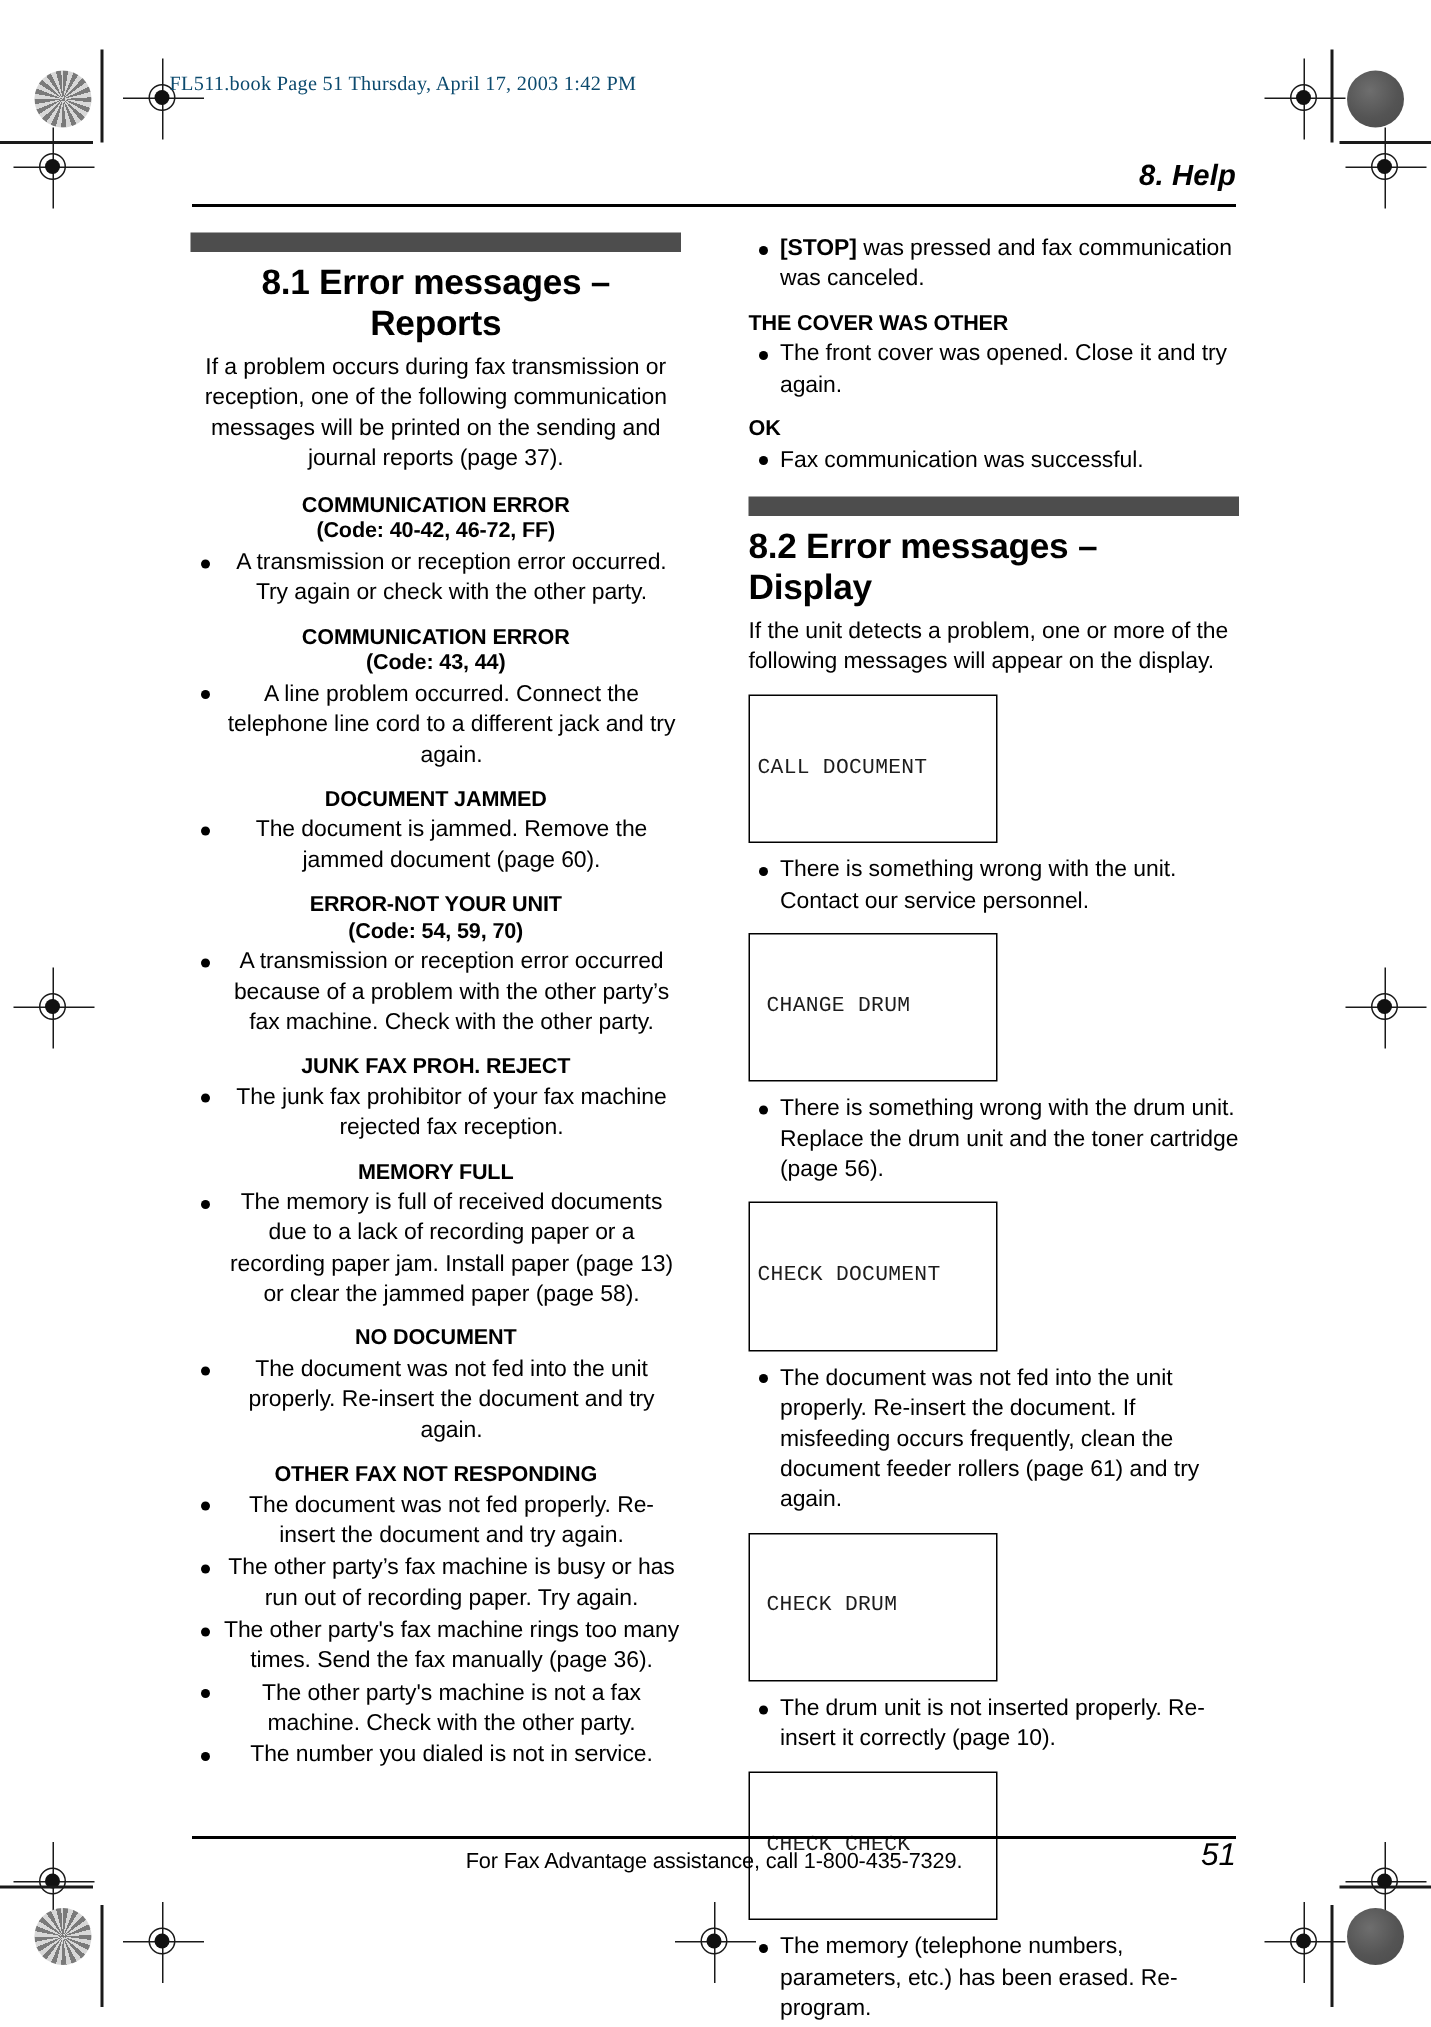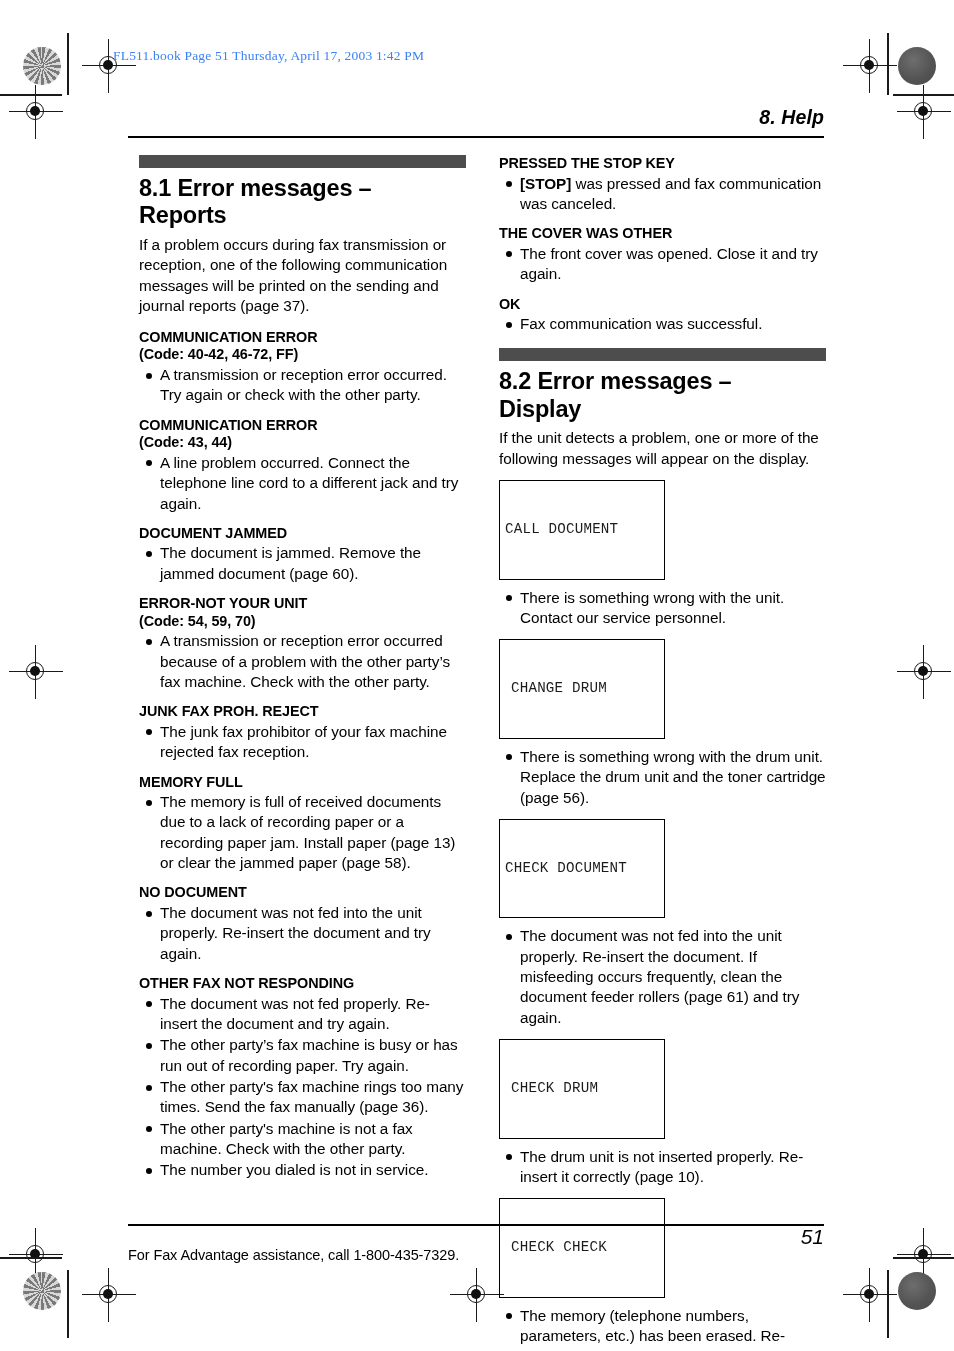--- a/index.html
+++ b/index.html
@@ -73,21 +73,21 @@
     left: 0; top: 0;
     width: 954px; height: 1317px;
   }
 
   .bookline {
     position: absolute;
     left: 113px;
     top: 48px;
     font-family: "Liberation Serif", serif;
     font-size: 13.5px;
-    color: #3b82f6;
+    color: #0c4a6e;
     letter-spacing: 0.2px;
     white-space: nowrap;
   }
 
   .running-head {
     position: absolute;
     left: 128px;
     right: 130px;
     top: 106px;
     text-align: right;
@@ -103,21 +103,21 @@
     top: 136px;
     height: 1.6px;
     background: #000;
   }
 
   .col {
     position: absolute;
     top: 155px;
     width: 327px;
   }
-  .col-left  { left: 139px; }
+  .col-left  { left: 127px; text-align: center; }
   .col-right { left: 499px; }
 
   .sect-bar {
     height: 13px;
     background: #4d4d4d;
     margin-bottom: 7px;
   }
   .sect-title {
     font-size: 23.5px;
     font-weight: bold;
@@ -195,23 +195,23 @@
     right: 130px;
     top: 1224px;
     height: 1.6px;
     background: #000;
   }
   .footer-text {
     position: absolute;
     left: 128px;
     right: 130px;
     top: 1233px;
+    text-align: center;
     font-size: 14.5px;
     letter-spacing: -0.1px;
-    margin-top: 14px;
   }
   .folio {
     position: absolute;
     right: 130px;
     top: 1225px;
     font-size: 21px;
     font-weight: normal;
     font-style: italic;
   }
 </style>
@@ -380,23 +380,20 @@
       <li>The document was not fed properly. Re-insert the document and try again.</li>
       <li>The other party’s fax machine is busy or has run out of recording paper. Try again.</li>
       <li>The other party's fax machine rings too many times. Send the fax manually (page 36).</li>
       <li>The other party's machine is not a fax machine. Check with the other party.</li>
       <li>The number you dialed is not in service.</li>
     </ul>
   </div>
 
   <div class="col col-right">
 
-    <div class="msg-head">
-      <span>PRESSED THE STOP KEY</span>
-    </div>
     <ul class="bullets">
       <li><span class="kbd">[STOP]</span><span> was pressed and fax communication was canceled.</span></li>
     </ul>
 
     <div class="msg-head">
       <span>THE COVER WAS OTHER</span>
     </div>
     <ul class="bullets">
       <li>The front cover was opened. Close it and try again.</li>
     </ul>

